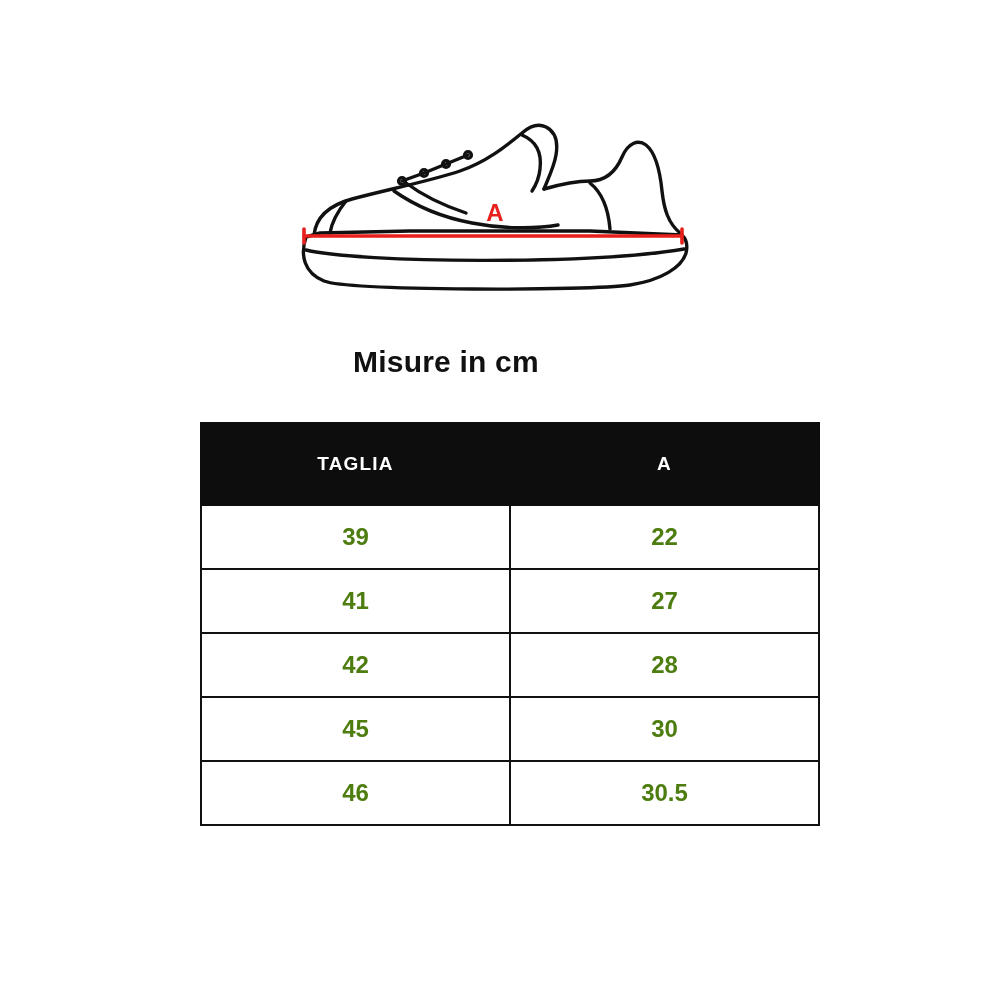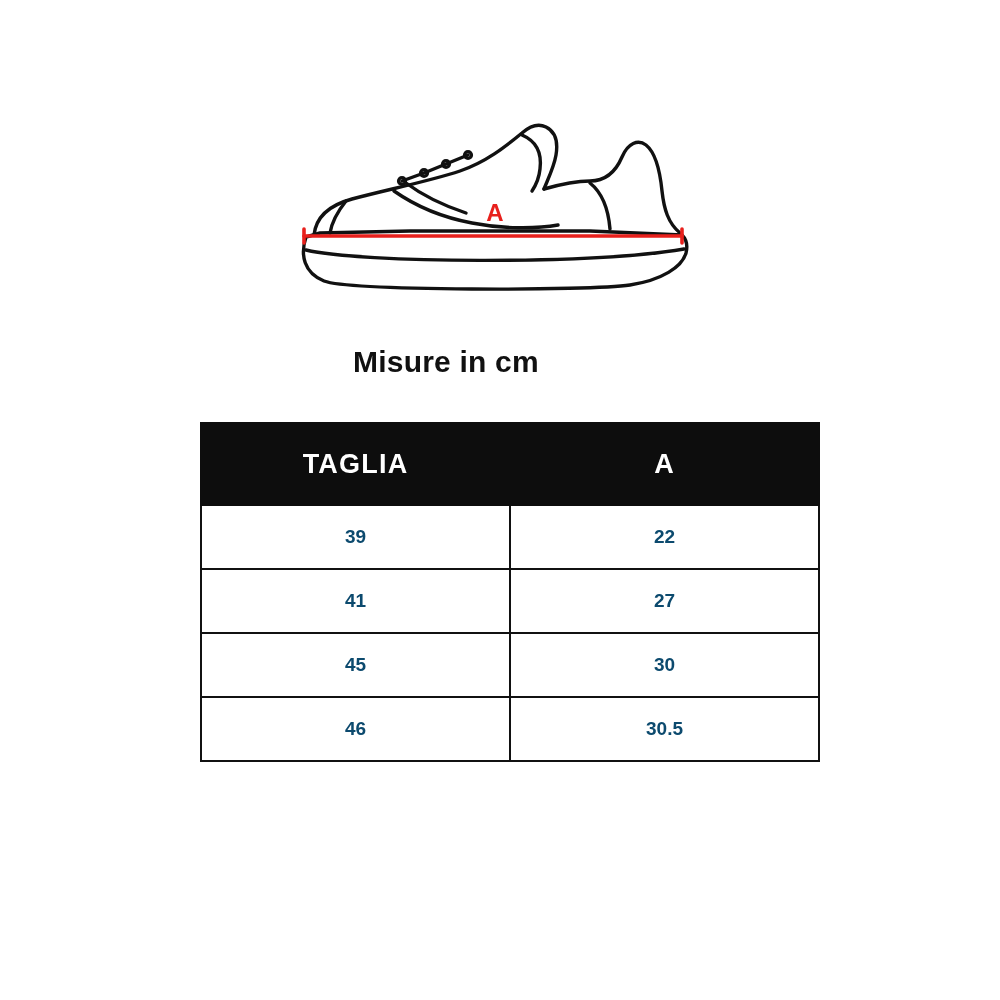--- a/index.html
+++ b/index.html
@@ -48,28 +48,28 @@
     width: 618px;
     border-collapse: collapse;
     table-layout: fixed;
   }
   .size-table th,
   .size-table td {
     border: 2px solid #111111;
     height: 60px;
     text-align: center;
     vertical-align: middle;
-    font-size: 19px;
+    font-size: 24px;
     font-weight: bold;
-    color: #0c4a6e;
+    color: #4d7c0f;
   }
   .size-table thead th {
     background: #0d0d0d;
     color: #ffffff;
-    font-size: 27px;
+    font-size: 19px;
     letter-spacing: 1.2px;
     height: 78px;
     border-color: #0d0d0d;
   }
   .size-table thead th.divider {
     border-left: 2px solid #ffffff;
   }
   .size-table tbody td {
     background: #ffffff;
   }
@@ -133,20 +133,24 @@
     <tbody>
       <tr>
         <td>39</td>
         <td>22</td>
       </tr>
       <tr>
         <td>41</td>
         <td>27</td>
       </tr>
       <tr>
+        <td>42</td>
+        <td>28</td>
+      </tr>
+      <tr>
         <td>45</td>
         <td>30</td>
       </tr>
       <tr>
         <td>46</td>
         <td>30.5</td>
       </tr>
     </tbody>
   </table>
 

